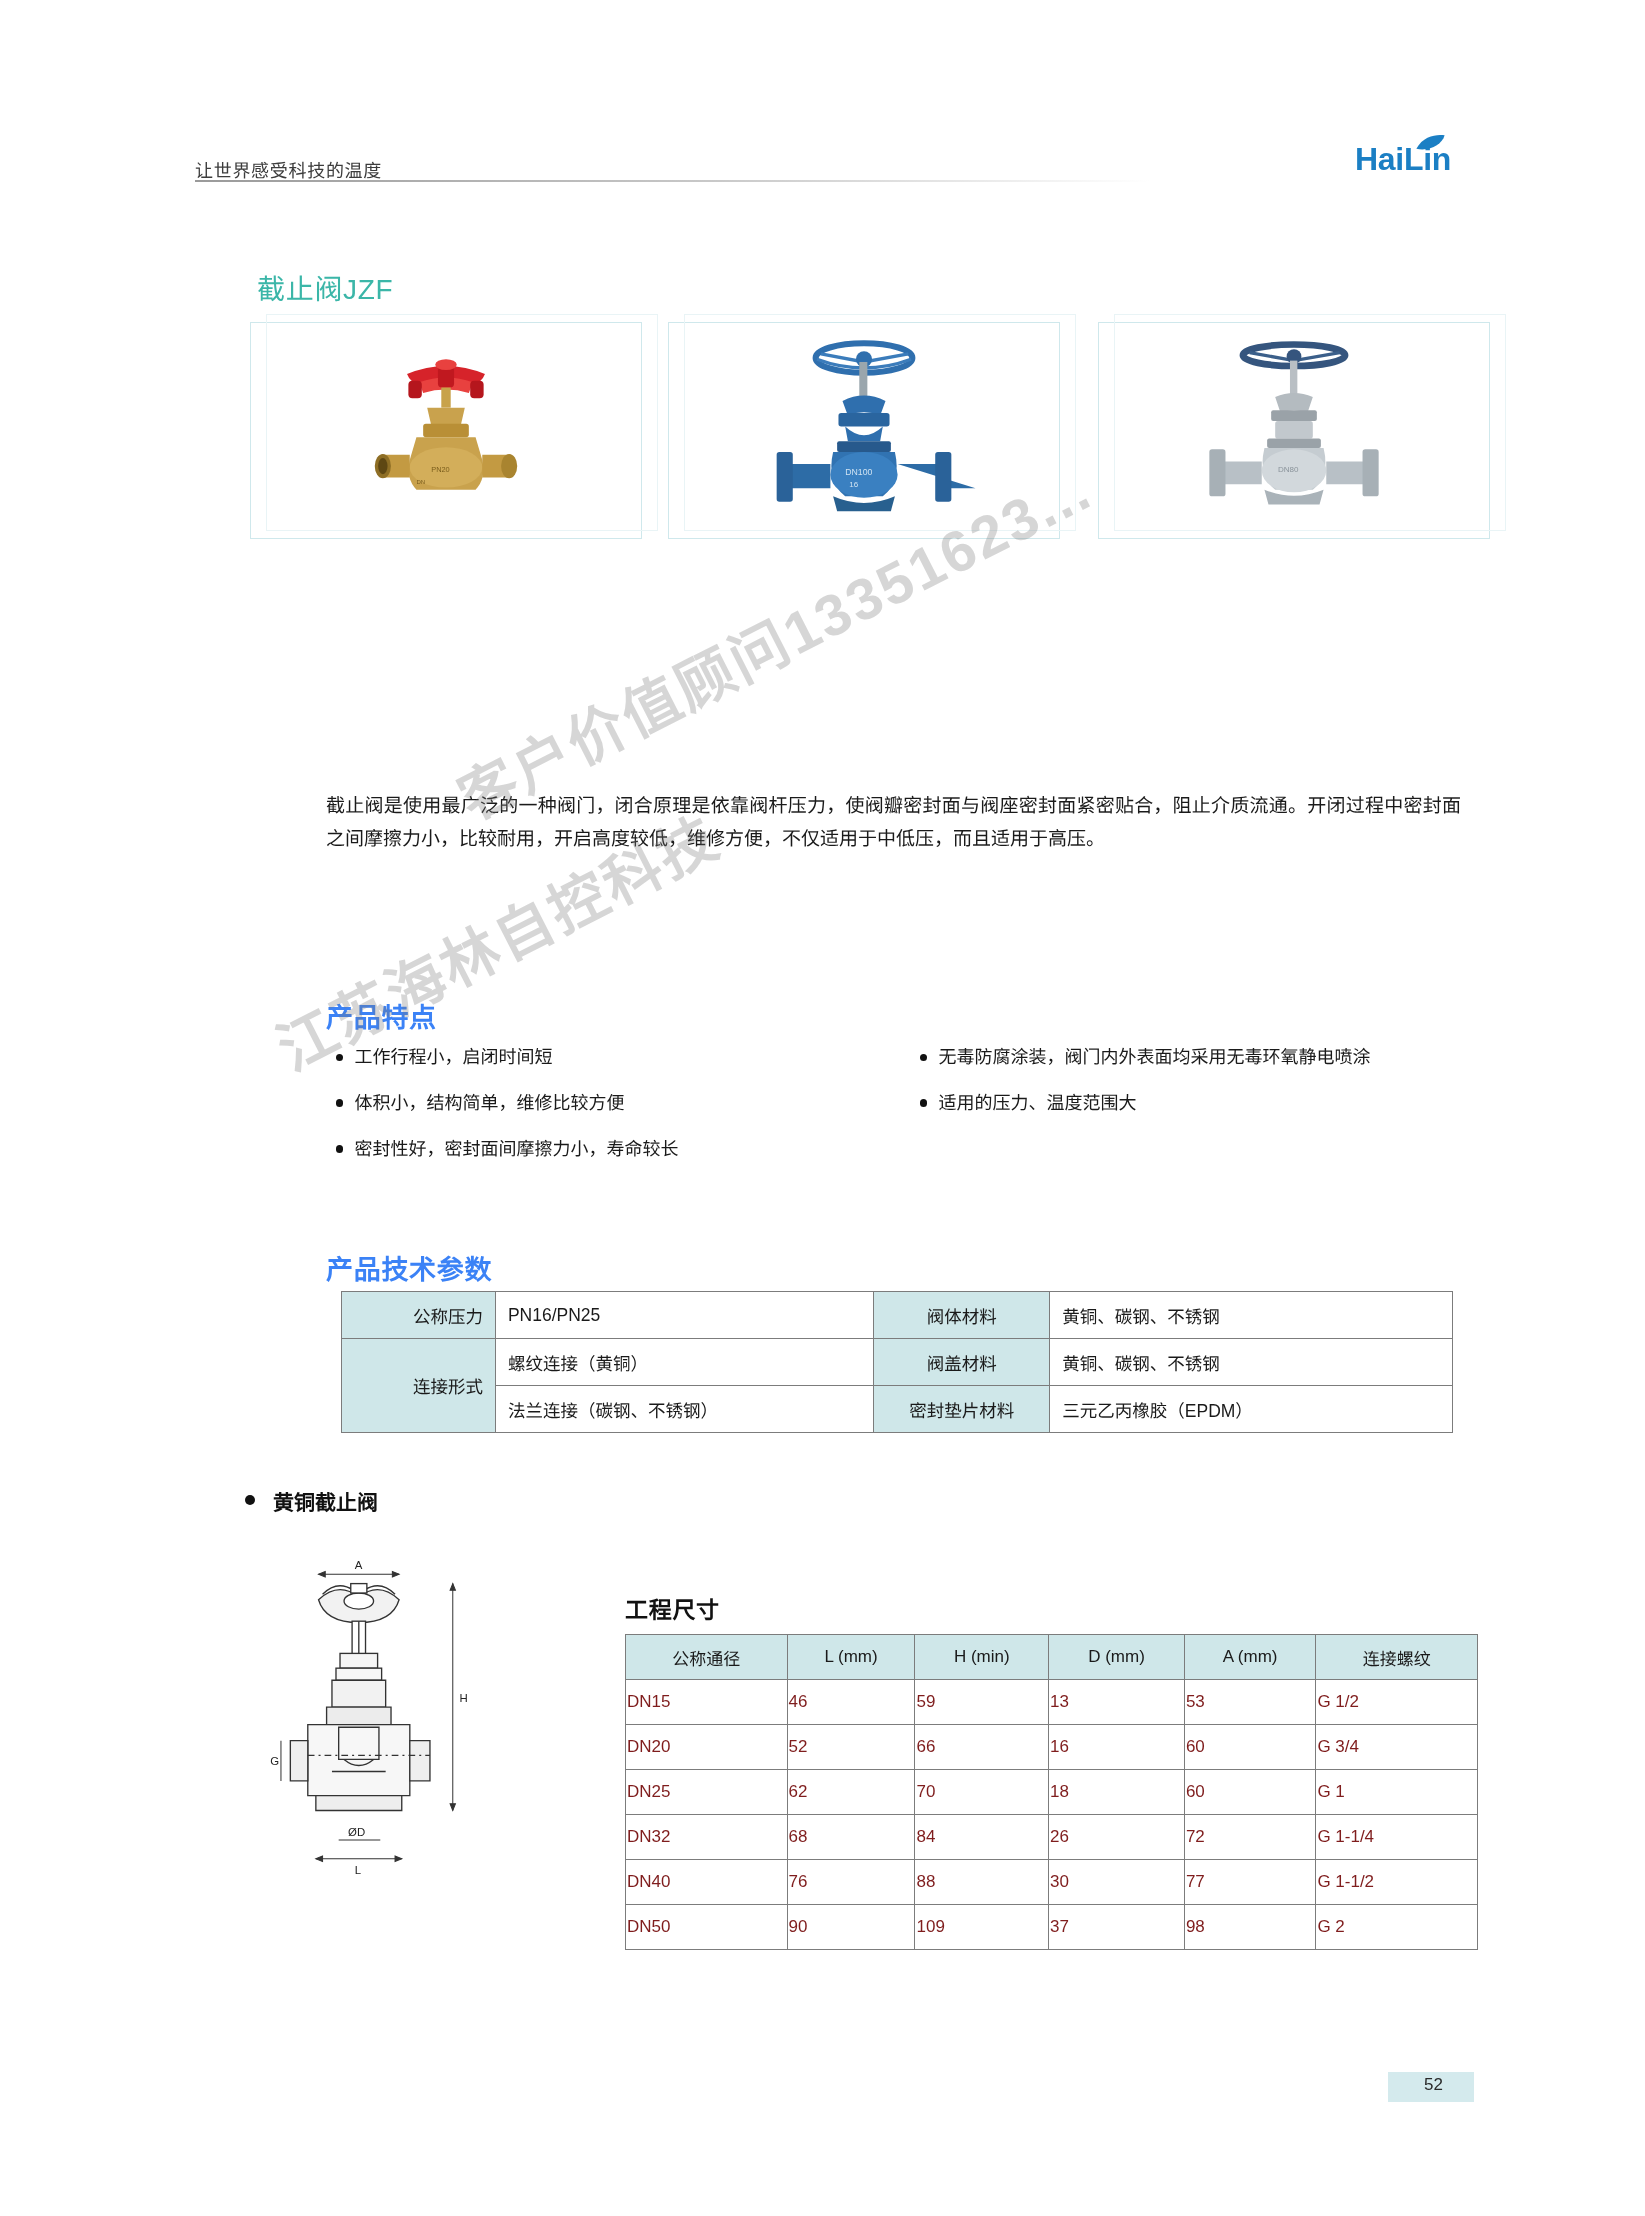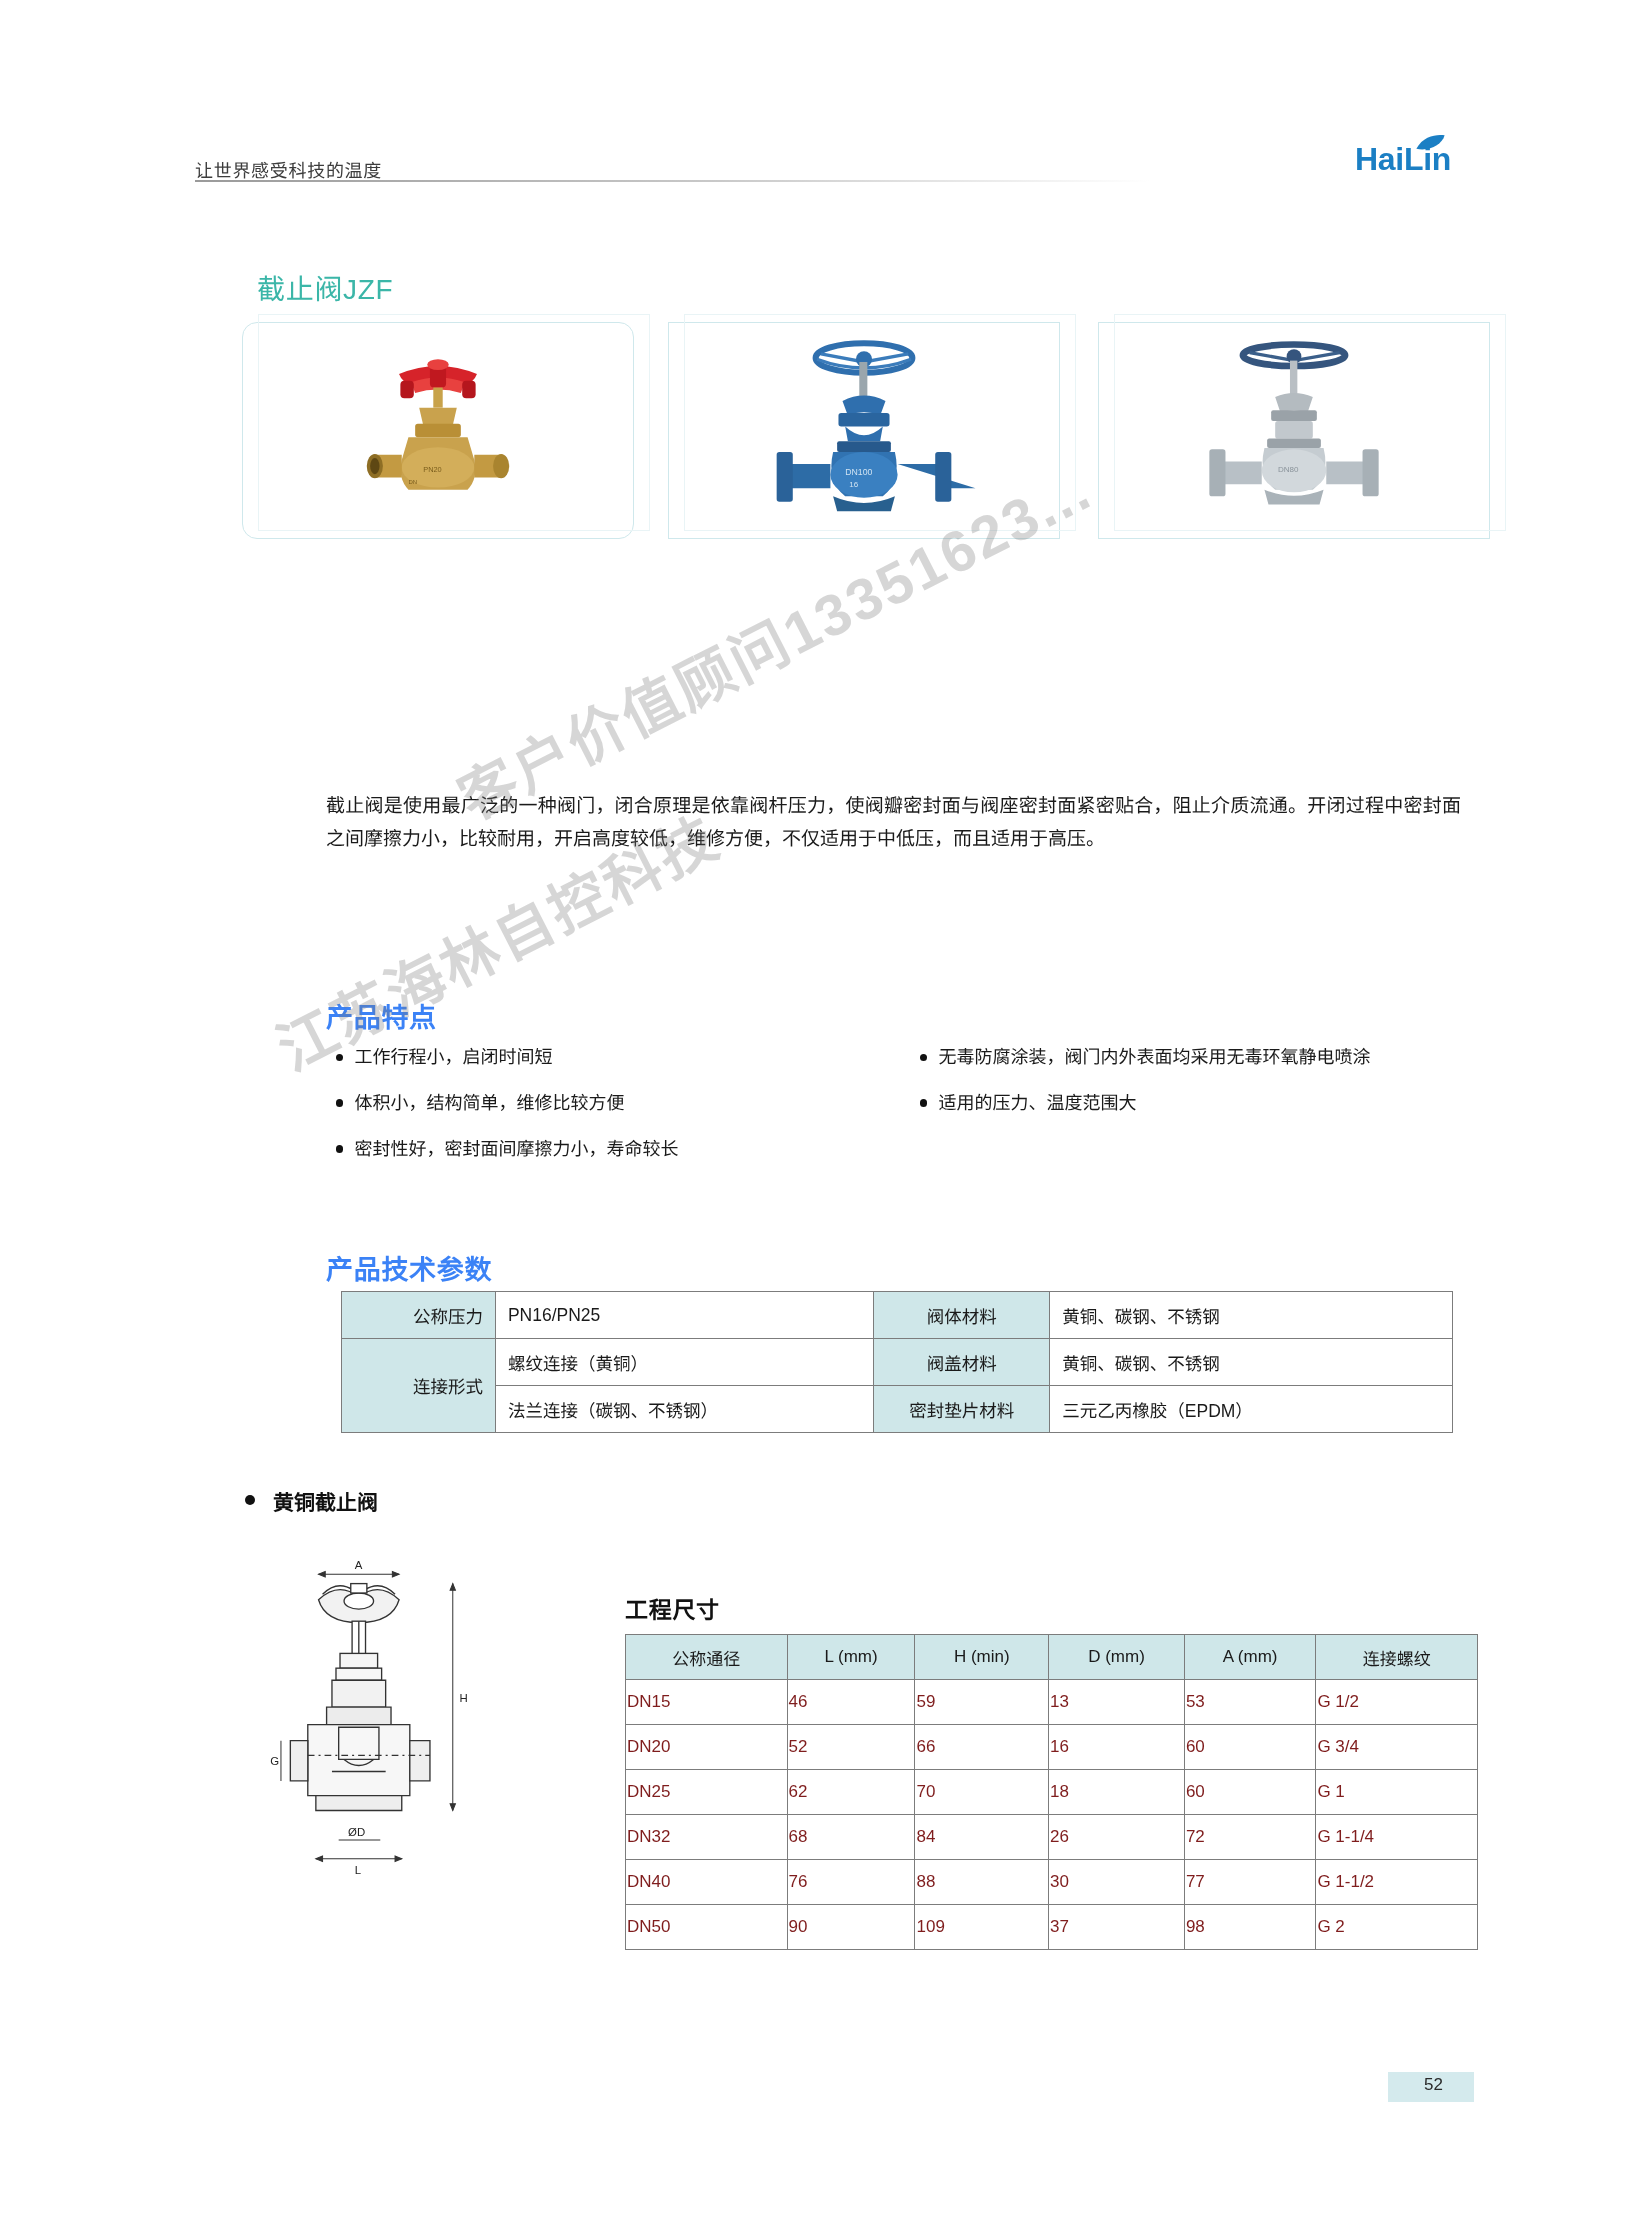--- a/index.html
+++ b/index.html
@@ -90,21 +90,21 @@
     height: 215px;
   }
   .img-frame {
     position: absolute;
     top: 0;
     width: 390px;
     height: 215px;
     border: 1.3px solid #cfe8ec;
     background: #fff;
   }
-  .img-frame.one   { left: 4px; border-radius: 15px; }
+  .img-frame.one   { left: 12px; }
   .img-frame.two   { left: 430px; }
   .img-frame.three { left: 860px; }
   .img-inner {
     position: absolute;
     left: 15px;
     top: -9.4px;
     width: 390px;
     height: 215px;
     border: 1.3px solid #e9f4f6;
   }

